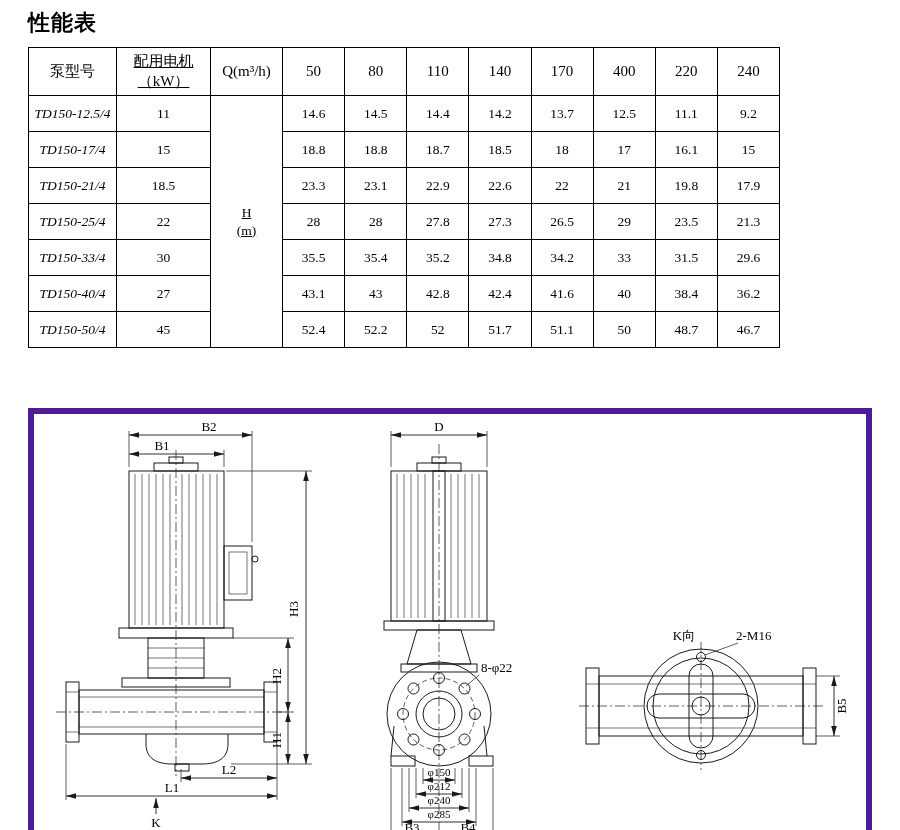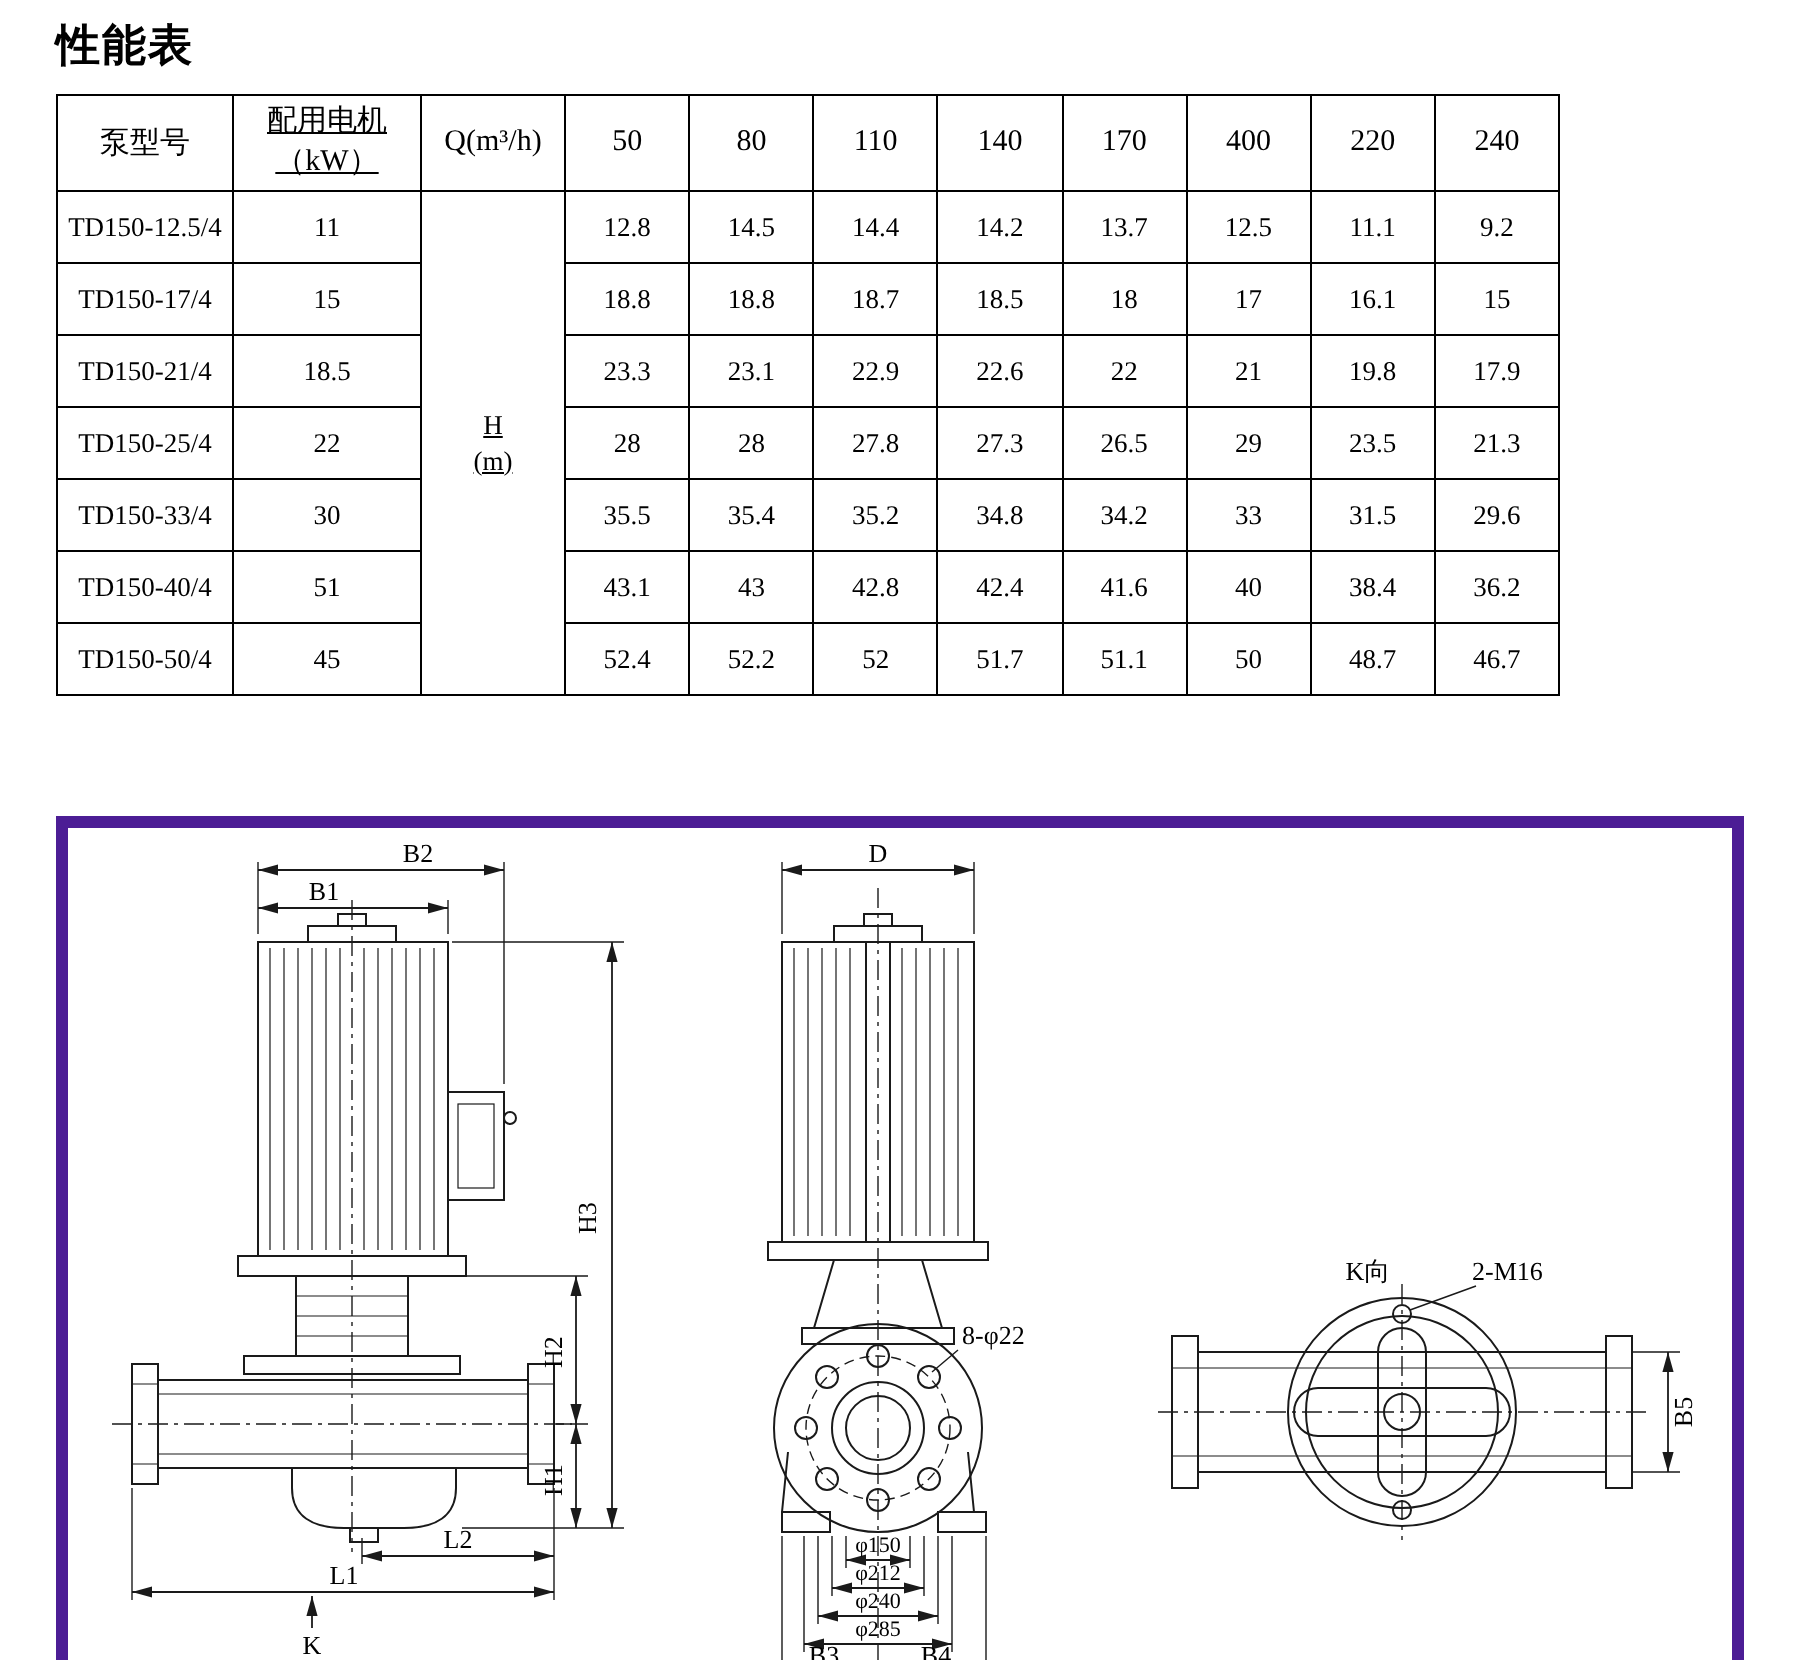--- a/index.html
+++ b/index.html
@@ -4,21 +4,21 @@
 <style>
   * { margin:0; padding:0; box-sizing:border-box; }
   html, body { width:900px; height:830px; overflow:hidden; }
   body { background:#fff; color:#000; font-family:"Liberation Serif", serif; }
   .page { padding:6px 44px 0 28px; }
   .title { font-family:"Liberation Sans", sans-serif; font-size:22px; font-weight:bold; letter-spacing:1px; margin:2px 0 9px 0; }
   table.perf { border-collapse:collapse; width:752px; table-layout:fixed; }
   table.perf td { border:1px solid #000; text-align:center; vertical-align:middle; font-size:13.5px; height:36px; padding:0 2px; }
   table.perf tr.head td { height:48px; font-size:15px; }
   .pre { white-space:pre-line; line-height:1.3;text-decoration:underline; }
-  td.model { text-align:left; padding-left:7px; }
+  td.model { text-align:left; padding-left:7px;font-style:italic; }
   .drawing-box { width:844px; height:432px; border:6px solid #4c1d95; margin-top:60px; }
   .drawing-box svg { display:block; }
   svg .st { stroke:#1a1a1a; fill:none; stroke-width:1; }
   svg .fins { stroke:#1a1a1a; fill:none; stroke-width:0.6; }
   svg .thin { stroke:#1a1a1a; fill:none; stroke-width:0.6; }
   svg .cl { stroke:#1a1a1a; fill:none; stroke-width:0.7; stroke-dasharray:10 3 2 3; }
   svg .cl2 { stroke:#1a1a1a; fill:none; stroke-width:0.7; stroke-dasharray:5 3; }
   svg .dim { stroke:#1a1a1a; fill:none; stroke-width:0.9; }
   svg .ext { stroke:#1a1a1a; fill:none; stroke-width:0.7; }
   svg text { stroke:none; fill:#000; font-family:"Liberation Serif", serif; font-size:13px; }
@@ -51,21 +51,21 @@
         <td>170</td>
         <td>400</td>
         <td>220</td>
         <td>240</td>
       </tr>
       <tr>
         <td class="model">TD150-12.5/4</td>
         <td>11</td>
         <td class="pre" rowspan="7">H
 (m)</td>
-        <td>12.8</td>
+        <td>14.6</td>
         <td>14.5</td>
         <td>14.4</td>
         <td>14.2</td>
         <td>13.7</td>
         <td>12.5</td>
         <td>11.1</td>
         <td>9.2</td>
       </tr>
       <tr>
         <td class="model">TD150-17/4</td>
@@ -110,21 +110,21 @@
         <td>35.4</td>
         <td>35.2</td>
         <td>34.8</td>
         <td>34.2</td>
         <td>33</td>
         <td>31.5</td>
         <td>29.6</td>
       </tr>
       <tr>
         <td class="model">TD150-40/4</td>
-        <td>51</td>
+        <td>27</td>
         <td>43.1</td>
         <td>43</td>
         <td>42.8</td>
         <td>42.4</td>
         <td>41.6</td>
         <td>40</td>
         <td>38.4</td>
         <td>36.2</td>
       </tr>
       <tr>

